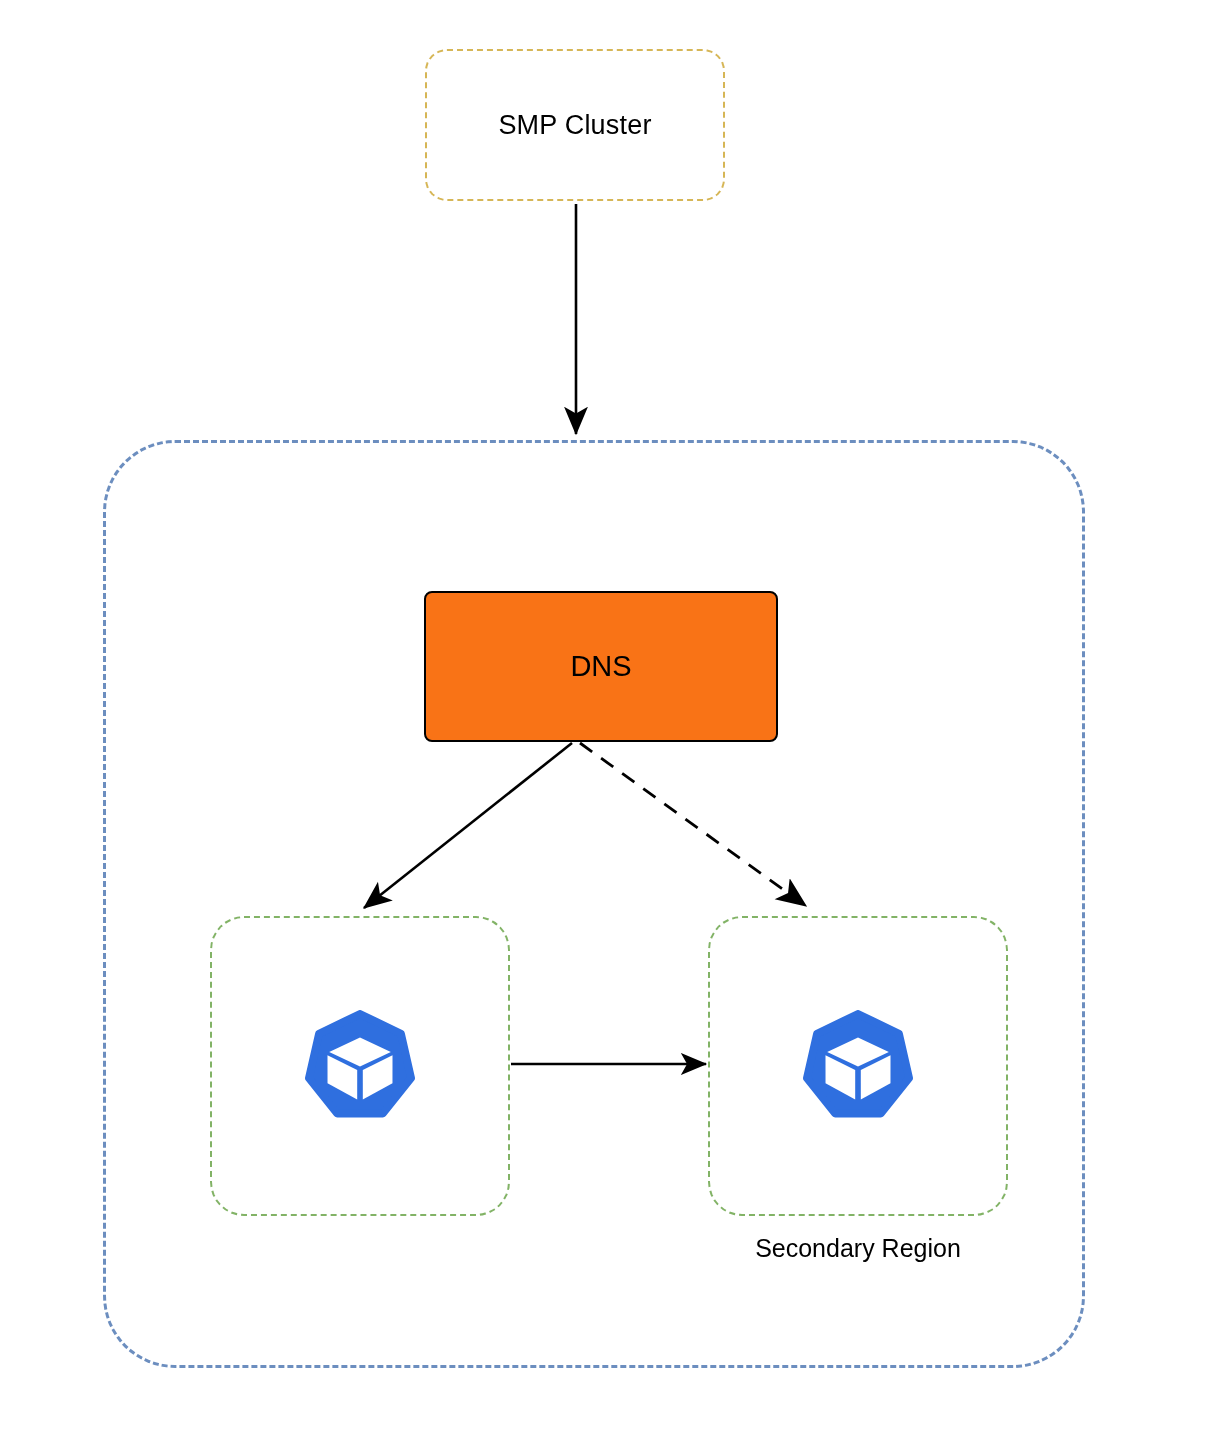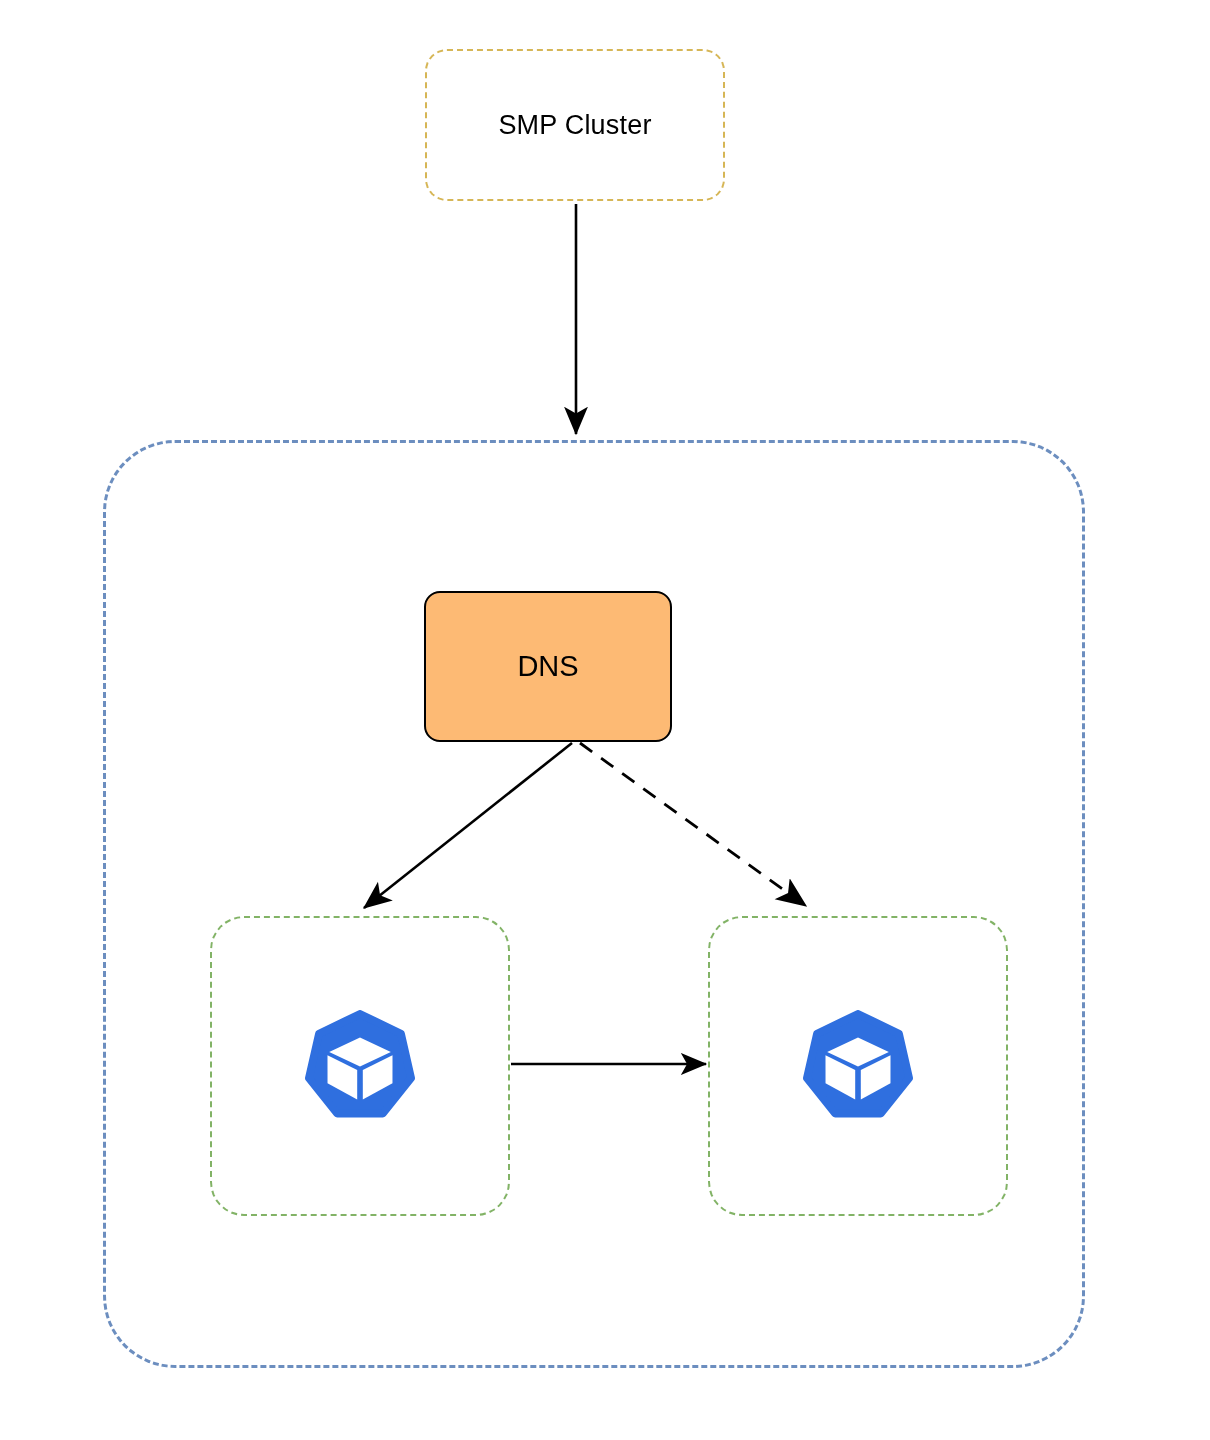--- a/index.html
+++ b/index.html
@@ -55,25 +55,25 @@
     height: 928px;
     border: 3px dashed #6c8ebf;
     border-radius: 72px;
     background: transparent;
   }
 
   
   #dns-node {
     left: 424px;
     top: 575px;
-    width: 248px;
+    width: 354px;
     height: 151px;
     border: 2.5px solid #000000;
-    border-radius: 16px;
-    background: #fdba74;
+    border-radius: 8px;
+    background: #f97316;
   }
   #dns-node .node-label {
     font-size: 29px;
     color: #000000;
   }
 
   
   .region-box {
     position: absolute;
     box-sizing: border-box;
@@ -155,14 +155,15 @@
   </div>
 
   <div class="region-box" id="region-secondary">
     <svg class="k8s-logo" viewBox="0 0 100 100">
       <path d="M50 3.5 L86.6 21.2 L95.6 60.8 L70.3 92.5 L29.7 92.5 L4.4 60.8 L13.4 21.2 Z" fill="#2f6fdf" stroke="#2f6fdf" stroke-width="7" stroke-linejoin="round"></path>
       <path d="M50 24.5 L77.5 37.5 L50 50.5 L22.5 37.5 Z" fill="#ffffff"></path>
       <path d="M21 40.5 L47.5 53.5 L47.5 80 L21 65.5 Z" fill="#ffffff"></path>
       <path d="M79 40.5 L52.5 53.5 L52.5 80 L79 65.5 Z" fill="#ffffff"></path>
     </svg>
   </div>
+  <div class="region-caption" id="caption-secondary">Secondary Region</div>
 
 </div>
 
 </body></html>

